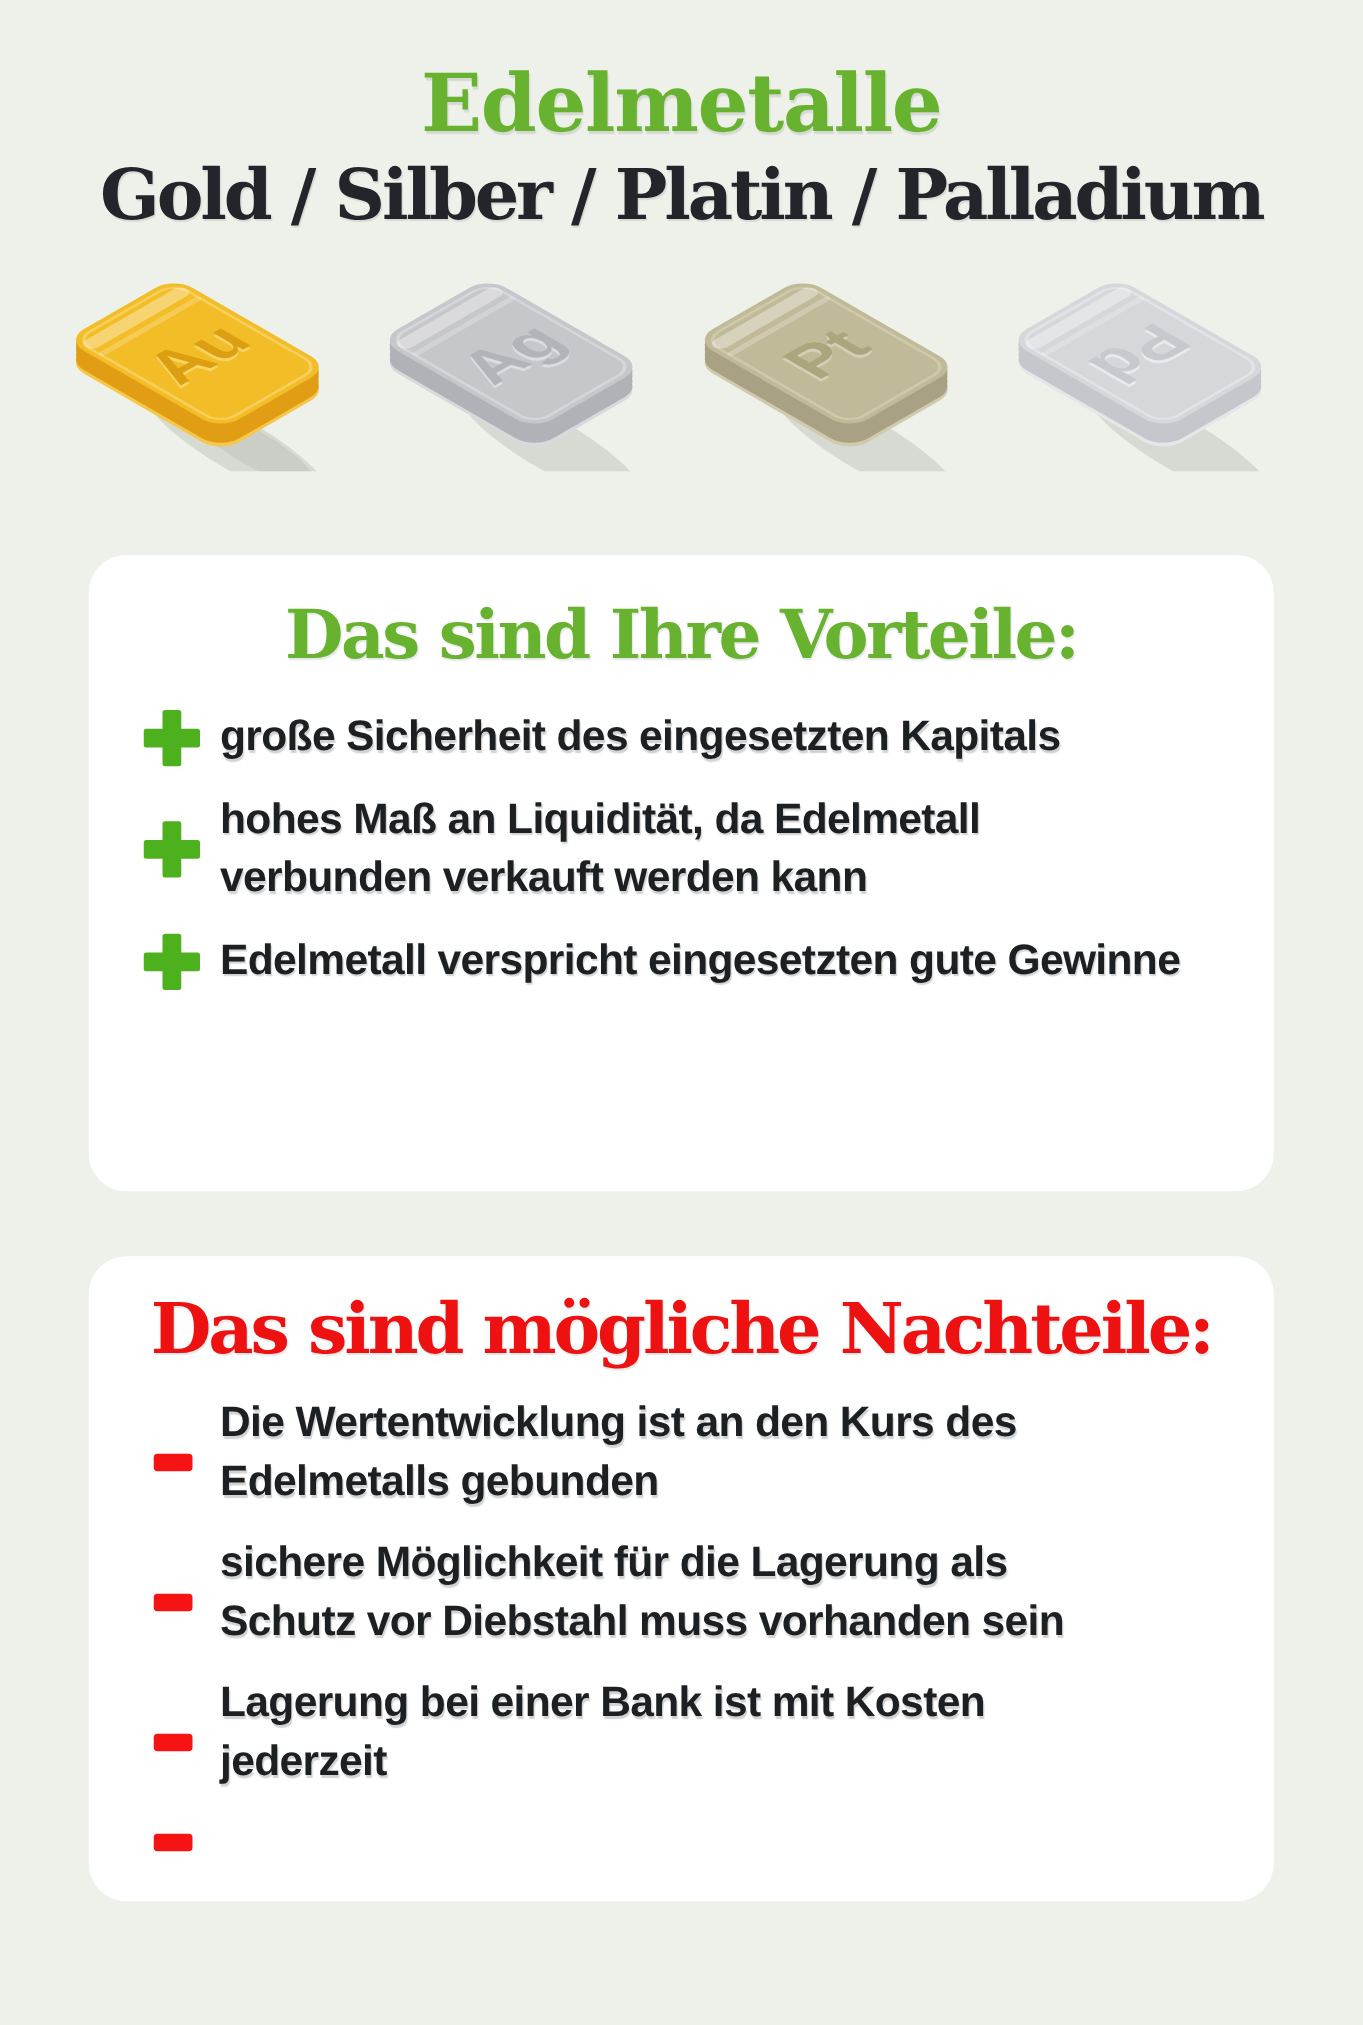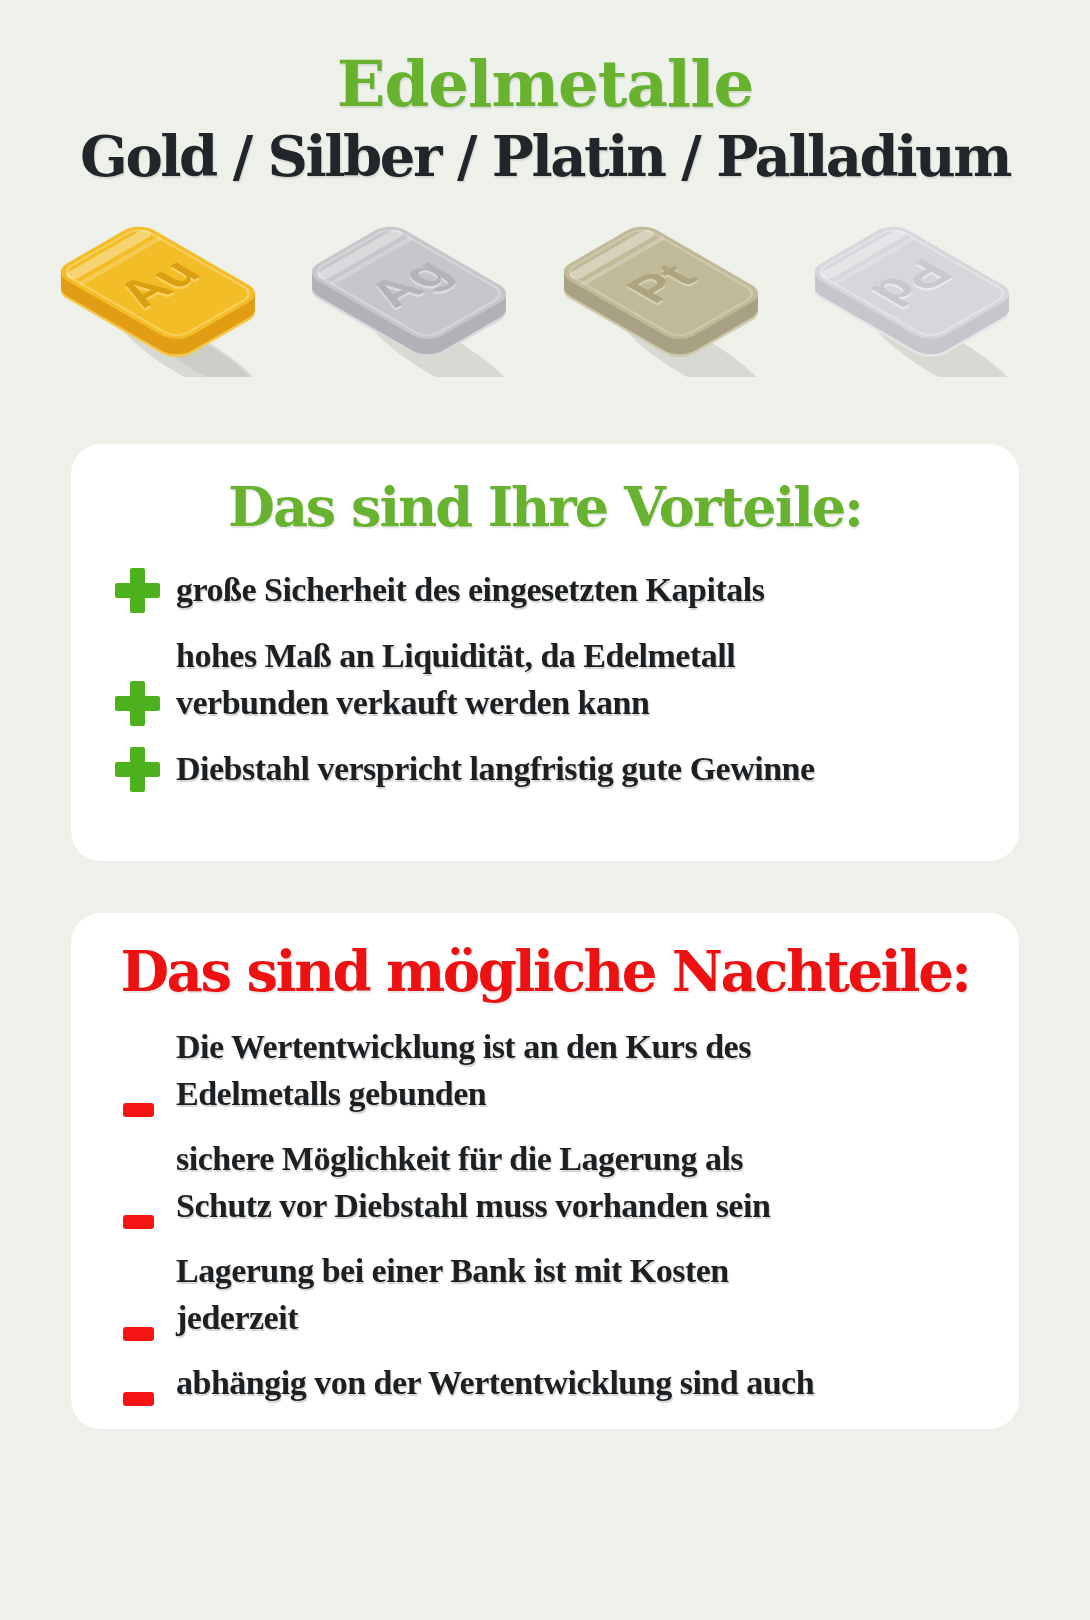--- a/index.html
+++ b/index.html
@@ -60,40 +60,40 @@
   .pd .rim{fill:var(--pd-rim,#e5e6e8);}  .pd .inner{stroke:var(--pd-inner,#e2e3e6);}
   .pd .engrave{fill:var(--pd-engrave,#c8c9ce);} .pd .engrave-hi{fill:var(--pd-engrave-hi,#e9eaec);}
 
   
   .card{
     width:948px;box-sizing:border-box;
     margin:0 auto;
     background:var(--card,#ffffff);
     border-radius:30px;
   }
-  .card-advantages{margin-top:64px;height:417px;padding:34px 30px 0 30px;}
+  .card-advantages{margin-top:64px;height:509px;padding:34px 30px 0 30px;}
   .card-disadvantages{margin-top:52px;height:516px;padding:28px 30px 0 30px;}
   .card-title{
     margin:0;
     font-family:"DejaVu Serif",serif;
     font-weight:bold;text-align:center;white-space:nowrap;
     text-shadow:1px 2px 1px rgba(0,0,0,0.10);
   }
   .card-advantages .card-title{
     font-size:54px;line-height:1.08;letter-spacing:-2px;
     color:var(--title-green,#67b22e);
     margin-bottom:30px;
   }
   .card-disadvantages .card-title{
     font-size:56px;line-height:1.1;letter-spacing:-2.5px;
     color:var(--title-red,#ed1111);
     margin-bottom:20px;
   }
 
-  .item{display:flex;align-items:flex-end;font-family:Liberation Serif, serif;}
+  .item{display:flex;align-items:center;}
   .card-advantages .item{padding-left:14px;margin-bottom:19px;}
   .card-disadvantages .item{padding-left:22px;margin-bottom:18px;}
   .item-text{
     font-size:34px;font-weight:bold;
     line-height:47px;letter-spacing:-0.5px;
     color:var(--text-dark,#1c2023);
     text-shadow:1px 2px 1px rgba(0,0,0,0.18);
   }
   .plus-icon{
     position:relative;flex:none;
@@ -252,21 +252,21 @@
       <span class="plus-icon"></span>
       <div class="item-text">
         <div>hohes Maß an Liquidität, da Edelmetall</div>
         <div>verbunden verkauft werden kann</div>
       </div>
     </div>
 
     <div class="item">
       <span class="plus-icon"></span>
       <div class="item-text">
-        <div>Diebstahl verspricht langfristig gute Gewinne</div>
+        <div>Edelmetall verspricht eingesetzten gute Gewinne</div>
       </div>
     </div>
   </div>
 
   <div class="card card-disadvantages">
     <h3 class="card-title">Das sind mögliche Nachteile:</h3>
 
     <div class="item">
       <span class="minus-icon"></span>
       <div class="item-text">
@@ -287,18 +287,17 @@
       <span class="minus-icon"></span>
       <div class="item-text">
         <div>Lagerung bei einer Bank ist mit Kosten</div>
         <div>jederzeit</div>
       </div>
     </div>
 
     <div class="item">
       <span class="minus-icon"></span>
       <div class="item-text">
-        <div>abhängig von der Wertentwicklung sind auch</div>
       </div>
     </div>
   </div>
 
 </div>
 
 </body></html>

